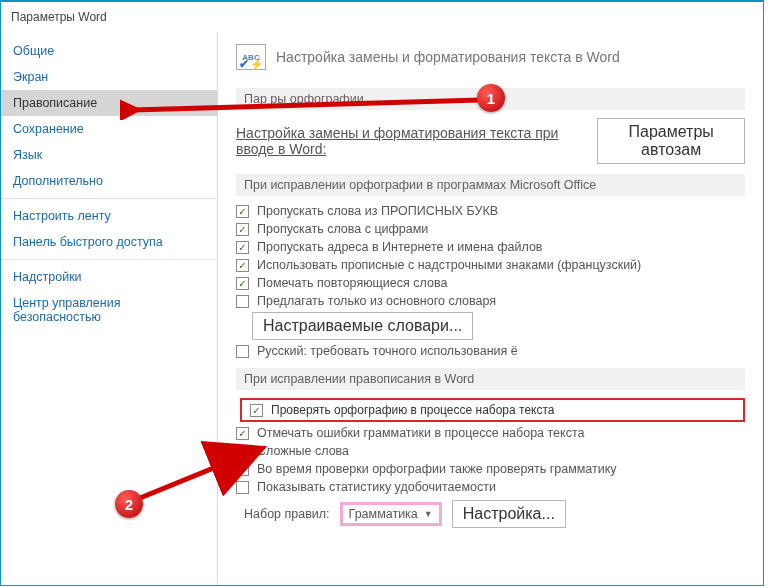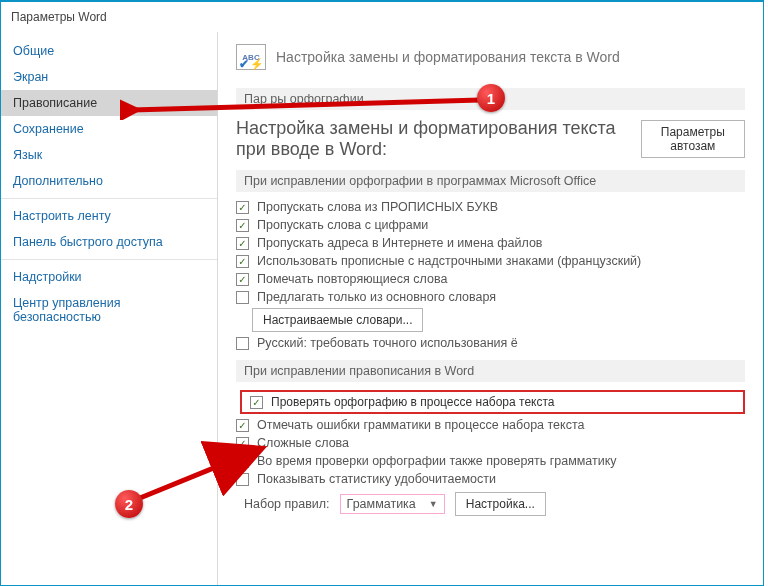--- a/index.html
+++ b/index.html
@@ -12,28 +12,28 @@
 .sidebar-item.selected { background: #d5d5d5; color: #333; }
 .sidebar-sep { border-top: 1px solid #e3e3e3; margin: 4px 0; }
 .main { flex: 1; padding: 12px 18px; overflow: hidden; position: relative; }
 .header-row { display: flex; align-items: center; gap: 10px; margin-bottom: 18px; }
 .abc-icon { width: 30px; height: 26px; border: 1px solid #a8a8a8; background: #fff; display: flex; flex-direction: column; align-items: center; justify-content: center; font-size: 8px; font-weight: bold; color: #5878b4; position: relative; }
 .abc-icon .check { color: #2a72c4; font-size: 12px; position: absolute; bottom: -2px; left: 2px; }
 .abc-icon .light { color: #f2a000; font-size: 11px; position: absolute; bottom: -2px; right: 1px; }
 .header-title { font-size: 14px; color: #757575; }
 .section-head { background: #f1f1f1; color: #616161; padding: 4px 8px; font-size: 12.5px; margin: 10px 0 8px 0; }
 .auto-row { display: flex; align-items: center; gap: 12px; margin-bottom: 6px; }
-.auto-label { color: #555; font-size: 18px; }
-.btn { border: 1px solid #b5b5b5; background: #fff; padding: 4px 10px; font-size: 12px; color: #333; cursor: pointer; }
+.auto-label { color: #555; font-size: 14px; text-decoration: underline; }
+.btn { border: 1px solid #b5b5b5; background: #fff; padding: 4px 10px; font-size: 16px; color: #333; cursor: pointer; }
 .check-row { display: flex; align-items: center; gap: 8px; margin: 4px 0 4px 0; font-size: 12.5px; color: #555; }
 .cb { width: 13px; height: 13px; border: 1px solid #888; display: inline-flex; align-items: center; justify-content: center; font-size: 10px; color: #3b7323; background: #fff; cursor: pointer; flex-shrink: 0; }
 .cb.checked::after { content: "✓"; }
 .red-box { border: 2px solid #d62828; padding: 3px 8px; margin: 2px 0 2px 4px; display: flex; align-items: center; gap: 8px; }
 .rule-row { display: flex; align-items: center; gap: 10px; margin: 6px 0 0 8px; font-size: 12.5px; color: #555; }
-.select { border: 1px solid #f9a8d4; padding: 2px 6px; display: inline-flex; align-items: center; gap: 13px; background: #fff; cursor: pointer; }
+.select { border: 3px solid #f9a8d4; padding: 2px 6px; display: inline-flex; align-items: center; gap: 6px; background: #fff; cursor: pointer; }
 .select .chev { font-size: 9px; color: #666; }
 
 .balloon { position: absolute; width: 28px; height: 28px; border-radius: 50%; background: radial-gradient(circle at 35% 30%, #ff5a5a, #b90000); color: #fff; font-weight: bold; font-size: 15px; display: flex; align-items: center; justify-content: center; box-shadow: 0 1px 3px rgba(0,0,0,.4); z-index: 20; }
 .arrow-svg { position: absolute; z-index: 15; pointer-events: none; }
 </style>
 </head>
 <body>
 
 <div class="window">
   <div class="titlebar">

